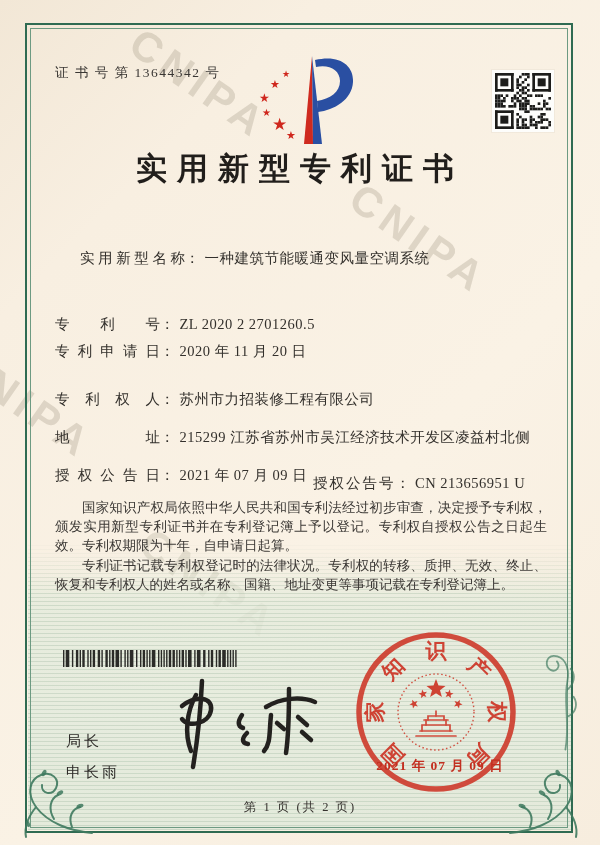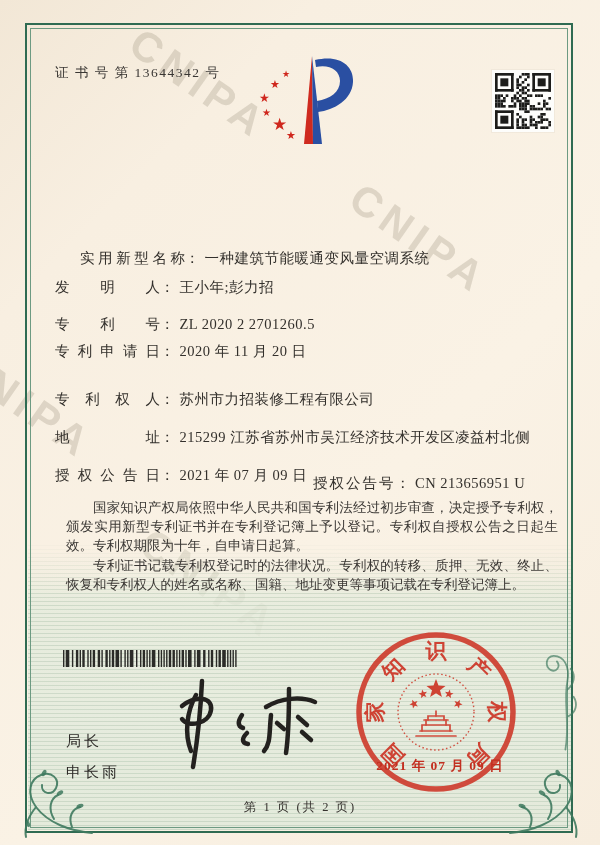--- a/index.html
+++ b/index.html
@@ -67,21 +67,21 @@
   .row{position:absolute;left:55px;width:495px;font-size:14.5px;color:#33302c;white-space:nowrap;}
   .row .lbl{display:inline-block;width:105px;text-align:justify;text-align-last:justify;vertical-align:bottom;}
   .row .colon{display:inline-block;}
   .row .val{display:inline-block;margin-left:5px;letter-spacing:0.5px;}
   .r0{top:249px;margin-left:25px;} .r1{top:278px;} .r2{top:315px;} .r3{top:342px;}
   .r4{top:390px;} .r5{top:428px;} .r6{top:466px;}
   .grant2{position:absolute;left:258px;top:8px;}
   .grant2 .lbl2{letter-spacing:2px;}
   
   .para{
-    position:absolute;left:66px;width:492px;margin:0;
+    position:absolute;left:55px;width:492px;margin:0;
     font-size:13.5px;line-height:19px;text-align:justify;
     text-indent:2em;color:#3b3835;
   }
   .p1{top:498px;}
   .p2{top:556px;}
   
   .barcode{position:absolute;left:63px;top:650px;}
   
   .official{position:absolute;left:66px;font-size:15px;letter-spacing:3px;color:#2c2a27;margin-top:32px;}
   .o1{top:700px;} .o2{top:731px;}
@@ -325,26 +325,24 @@
           <rect x="26.666666666666664" y="53.33333333333333" width="2.6666666666666665" height="2.6666666666666665" fill="#1d1d1b"></rect>
           <rect x="29.333333333333332" y="53.33333333333333" width="2.6666666666666665" height="2.6666666666666665" fill="#1d1d1b"></rect>
           <rect x="32" y="53.33333333333333" width="2.6666666666666665" height="2.6666666666666665" fill="#1d1d1b"></rect>
           <rect x="40" y="53.33333333333333" width="2.6666666666666665" height="2.6666666666666665" fill="#1d1d1b"></rect>
           <rect x="45.33333333333333" y="53.33333333333333" width="2.6666666666666665" height="2.6666666666666665" fill="#1d1d1b"></rect>
           <rect x="48" y="53.33333333333333" width="2.6666666666666665" height="2.6666666666666665" fill="#1d1d1b"></rect>
           <rect x="50.666666666666664" y="53.33333333333333" width="2.6666666666666665" height="2.6666666666666665" fill="#1d1d1b"></rect>
         </svg>
     </div>
 
+    <h1 class="title">实用新型专利证书</h1>
 
     <div class="row r0">
       <span class="lbl">实用新型名称</span><span class="colon">：</span><span class="val">一种建筑节能暖通变风量空调系统</span>
-    </div>
-    <div class="row r1">
-      <span class="lbl">发明人</span><span class="colon">：</span><span class="val">王小年;彭力招</span>
     </div>
     <div class="row r2">
       <span class="lbl">专利号</span><span class="colon">：</span><span class="val">ZL 2020 2 2701260.5</span>
     </div>
     <div class="row r3">
       <span class="lbl">专利申请日</span><span class="colon">：</span><span class="val">2020 年 11 月 20 日</span>
     </div>
     <div class="row r4">
       <span class="lbl">专利权人</span><span class="colon">：</span><span class="val">苏州市力招装修工程有限公司</span>
     </div>

